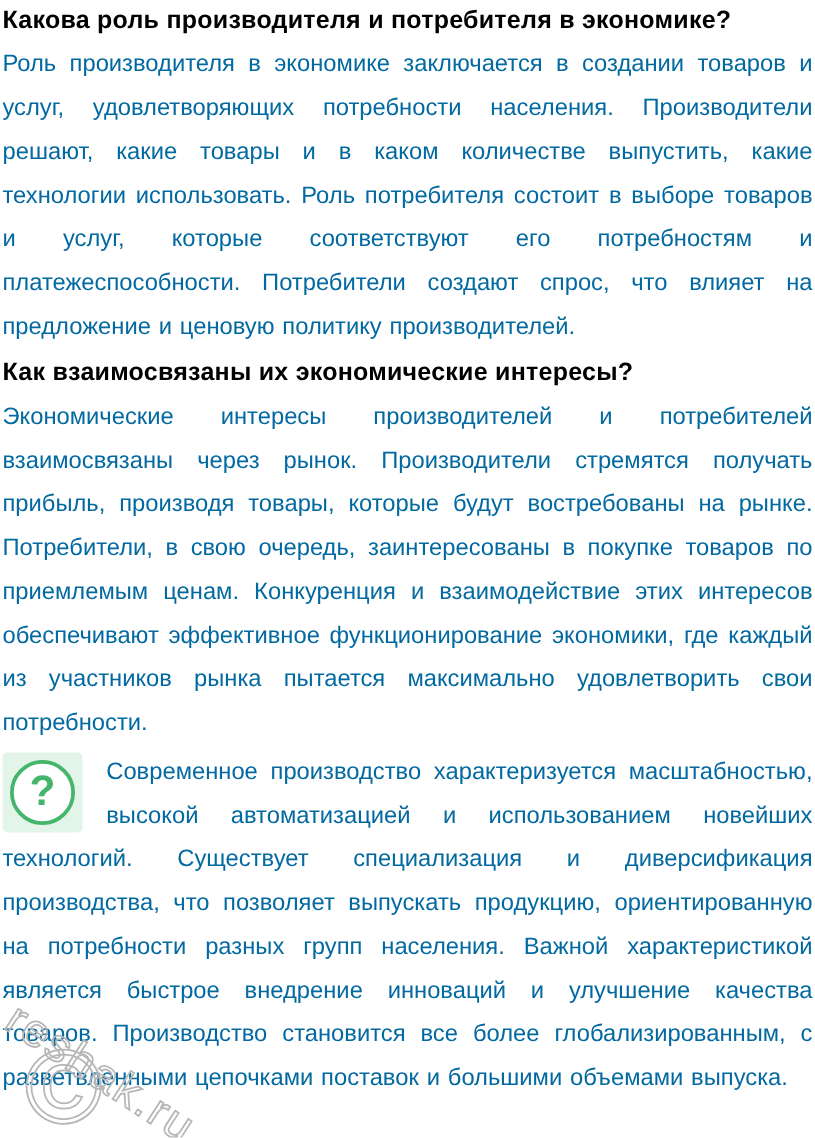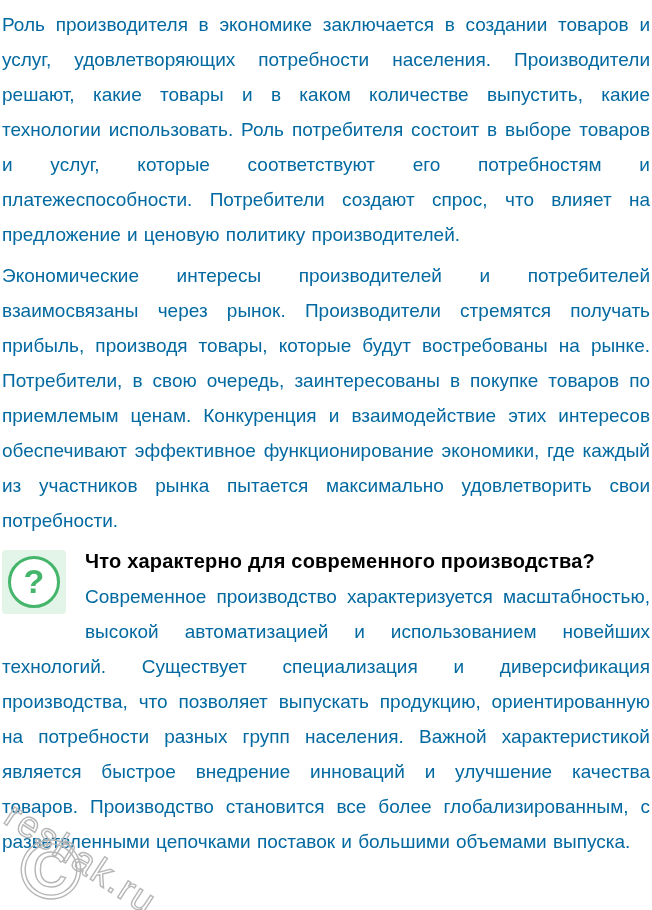--- a/index.html
+++ b/index.html
@@ -78,32 +78,33 @@
   }
   text.wm-text { font-size: 37px; letter-spacing: 2px; }
   text.wm-copy { font-size: 84px; }
 </style>
 </head>
 <body>
 
 <div class="page">
 
   <section class="qa-section">
+    <h2 class="q">Какова роль производителя и потребителя в экономике?</h2>
     <p class="a">Роль производителя в экономике заключается в создании товаров и услуг, удовлетворяющих потребности населения. Производители решают, какие товары и в каком количестве выпустить, какие технологии использовать. Роль потребителя состоит в выборе товаров и услуг, которые соответствуют его потребностям и платежеспособности. Потребители создают спрос, что влияет на предложение и ценовую политику производителей.</p>
   </section>
 
   <section class="qa-section">
+    <h2 class="q">Как взаимосвязаны их экономические интересы?</h2>
     <p class="a">Экономические интересы производителей и потребителей взаимосвязаны через рынок. Производители стремятся получать прибыль, производя товары, которые будут востребованы на рынке. Потребители, в свою очередь, заинтересованы в покупке товаров по приемлемым ценам. Конкуренция и взаимодействие этих интересов обеспечивают эффективное функционирование экономики, где каждый из участников рынка пытается максимально удовлетворить свои потребности.</p>
   </section>
 
   <section class="qa-section with-icon">
     <div class="icon-box">
       <div class="icon-circle">?</div>
     </div>
-    <h2 class="q">Что характерно для современного производства?</h2>
     <p class="a">Современное производство характеризуется масштабностью, высокой автоматизацией и использованием новейших технологий. Существует специализация и диверсификация производства, что позволяет выпускать продукцию, ориентированную на потребности разных групп населения. Важной характеристикой является быстрое внедрение инноваций и улучшение качества товаров. Производство становится все более глобализированным, с разветвленными цепочками поставок и большими объемами выпуска.</p>
   </section>
 
   <svg class="watermark" width="230" height="130" viewBox="0 0 230 130">
     <text class="wm-text" transform="translate(2,34) rotate(33)">reshak.ru</text>
     <text class="wm-copy" transform="translate(20,110)">©</text>
   </svg>
 
 </div>
 

